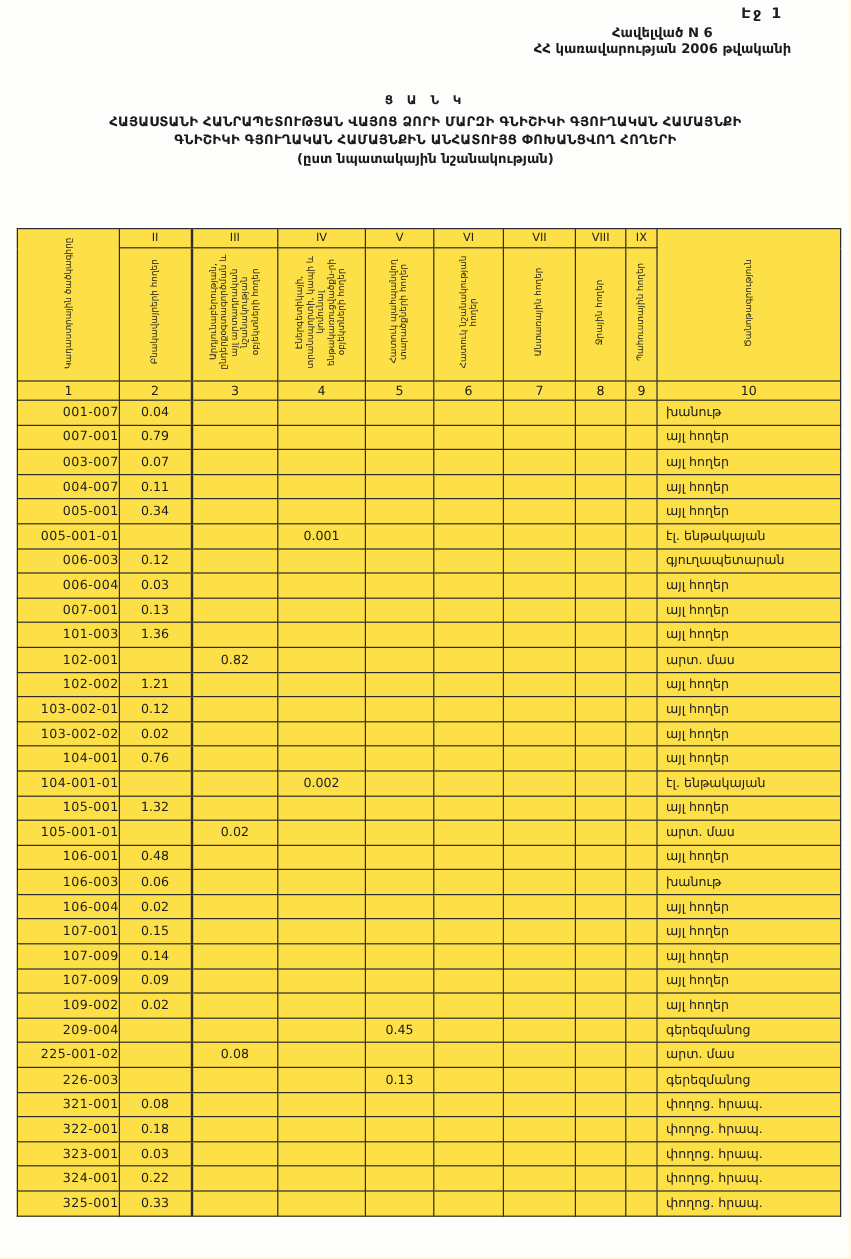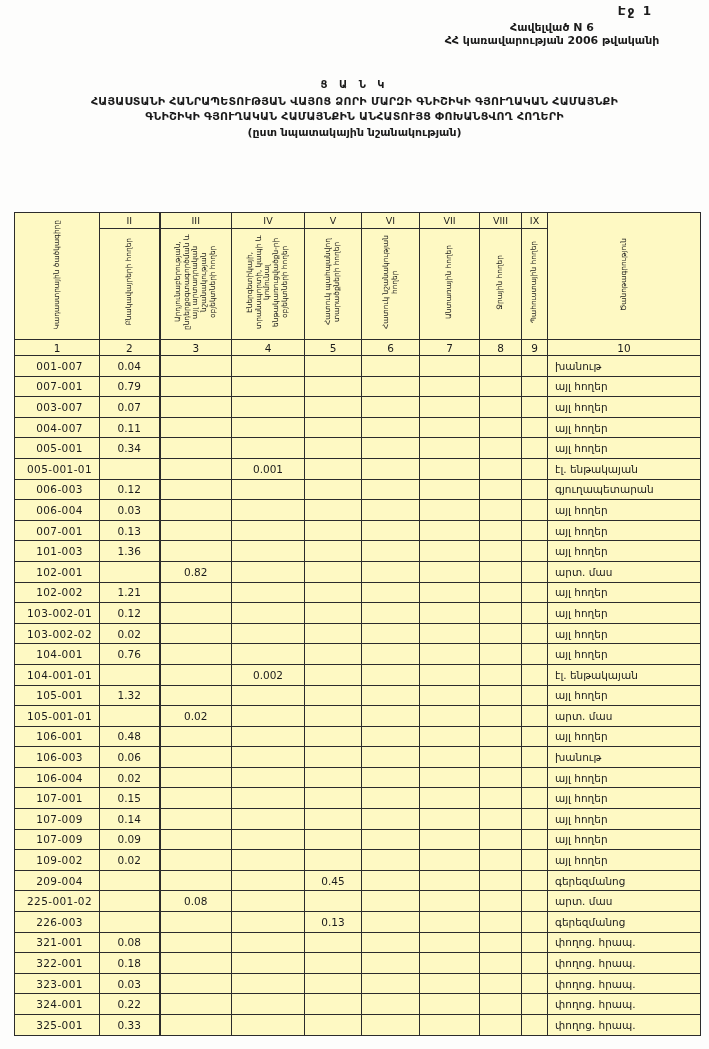--- a/index.html
+++ b/index.html
@@ -25,42 +25,41 @@
     position: absolute; top: 79px; left: 0; width: 709px;
     text-align: center; font-weight: bold;
   }
   .list-heading { font-size: 10px; letter-spacing: 4px; margin-bottom: 5px; }
   .tline { font-size: 11px; line-height: 1.32; letter-spacing: 0.2px; }
   .subtitle { font-size: 11px; margin-top: 2px; }
 
   table.land-table {
     position: absolute; top: 190px; left: 14px; width: 686px;
     border-collapse: collapse; table-layout: fixed;
-    background: #fef9c3;
-    margin-top: 22px;
+    background: #fde047;
   }
   .land-table th, .land-table td {
     border: 1px solid #2c2c2c; padding: 0; overflow: hidden;
   }
   tr.numerals th { height: 15px; font-size: 9.5px; font-weight: normal; text-align: center; }
   tr.labels th { height: 106px; vertical-align: middle; text-align: center; font-weight: normal; }
   th.vcell { vertical-align: middle; text-align: center; font-weight: normal; }
   .vlabel {
     display: inline-block;
     writing-mode: vertical-rl;
     transform: rotate(180deg);
     font-size: 7.4px; line-height: 1.18;
     max-height: 112px;
     white-space: normal;
   }
   th.vcell .vlabel { max-height: 118px; }
   tr.indices th { height: 15px; font-size: 10.5px; font-weight: normal; text-align: center; }
 
   tbody td { height: 19.6px; font-size: 10.5px; vertical-align: middle; }
-  td.code { padding-left: 5px; text-align: center; letter-spacing: 0.4px; }
+  td.code { padding-left: 5px; text-align: right; letter-spacing: 0.4px; }
   td.val  { text-align: center; }
   td.note { padding-left: 7px; text-align: left; }
 
   
   tr.numerals th:nth-child(3),
   tr.labels  th:nth-child(2),
   tr.indices th:nth-child(3),
   tbody td:nth-child(3) { border-left-width: 2px; }
 
   

